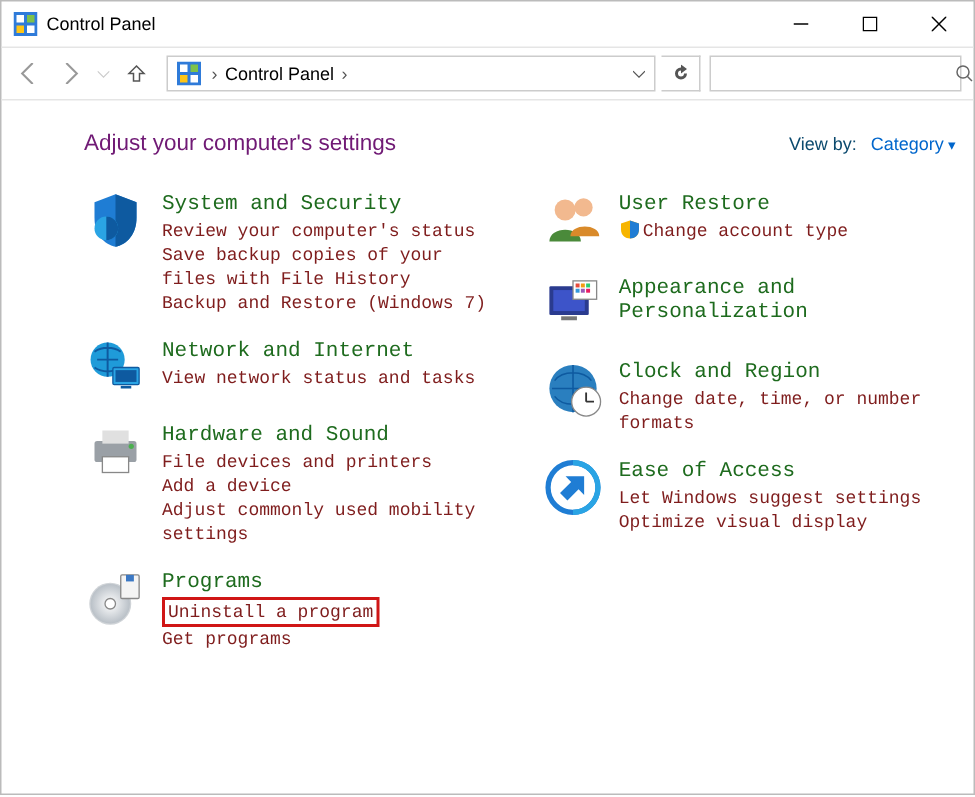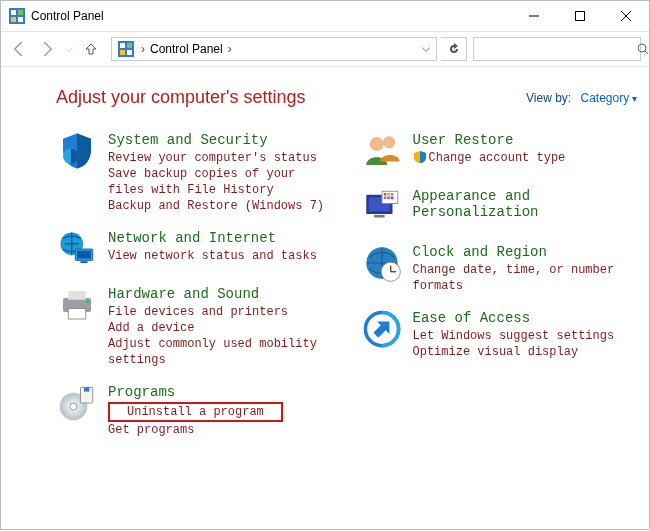--- a/index.html
+++ b/index.html
@@ -21,38 +21,38 @@
   .addrbox .sep { width: 10px; text-align: center; color: #555; }
   .addrbox .crumb { padding: 0 2px; }
   .addrbox .spacer { flex: 1; }
   .addrbox .dd { width: 16px; color: #555; text-align: center; }
   .refbtn { width: 26px; height: 24px; border: 1px solid #ccc; border-left: none; display: flex; align-items: center; justify-content: center; }
   .searchbox { width: 168px; border: 1px solid #ccc; height: 24px; margin-left: 6px; margin-right: 4px; display: flex; align-items: center; }
   .searchbox input { flex: 1; border: none; outline: none; font-size: 12px; padding: 0 4px; }
   .searchbox .sicon { width: 22px; display: flex; justify-content: center; color: #666; }
 
   .content { padding: 20px 12px 20px 55px; height: 462px; }
-  .heading { color: #b91c1c; font-size: 18px; margin-bottom: 0; }
+  .heading { color: #701a75; font-size: 15px; margin-bottom: 0; }
   .toprow { display: flex; align-items: center; margin-bottom: 22px; }
   .toprow .heading { flex: 1; }
   .viewby { font-size: 12px; }
   .viewby .lbl { color: #0c4a6e; margin-right: 6px; }
   .viewby .val { color: #0066cc; }
   .viewby .val::after { content: " \25BE"; font-size: 10px; color: #0066cc; }
 
   .grid { display: flex; gap: 28px; }
   .col { flex: 1; font-family: Liberation Mono, monospace; }
   .cat { display: flex; margin-bottom: 14px; }
   .cat .caticon { width: 42px; height: 42px; flex-shrink: 0; margin-right: 10px; }
   .cat .catbody { flex: 1; }
   .catname { color: #1e6b1e; font-size: 14px; margin: 2px 0 2px; }
   .link { color: #7f1d1d; font-size: 12px; display: block; line-height: 16px; }
   .link.sub { display: flex; align-items: flex-start; }
   .link .mini { width: 14px; height: 14px; margin-right: 2px; }
-  .hl { border: 2px solid #d01616; padding: 0 17px; display: inline-block; }
+  .hl { border: 2px solid #d01616; padding: 0 2px; display: inline-block; }
 </style>
 </head>
 <body>
 
 <div class="window">
 
   <div class="titlebar">
     <svg class="icon16" viewBox="0 0 16 16">
         <rect x="0" y="0" width="16" height="16" fill="#2f7bd9"></rect>
         <rect x="2" y="2" width="5" height="5" fill="#fff"></rect>

